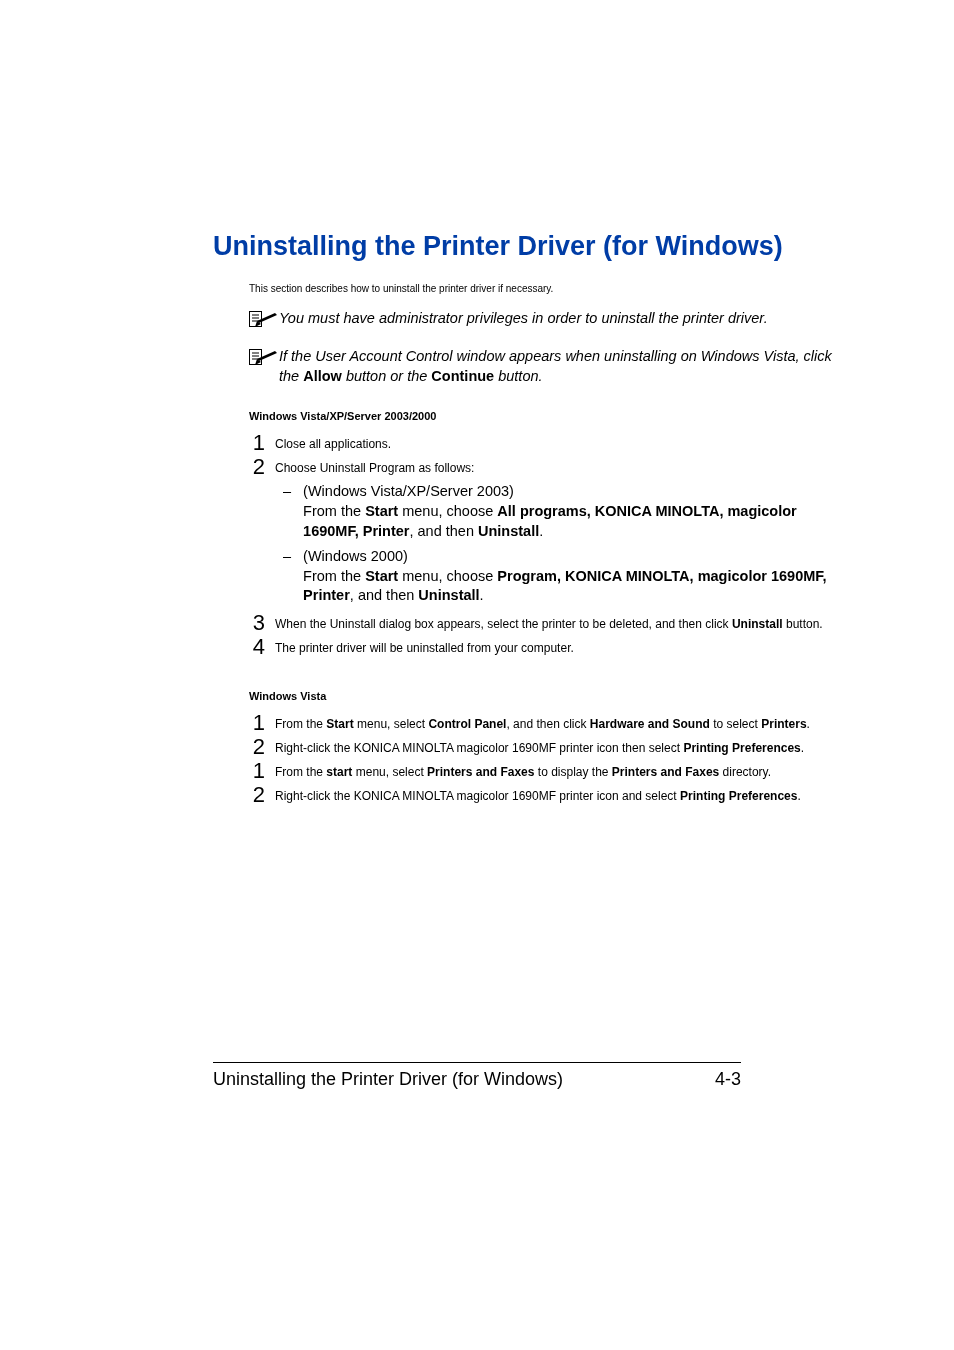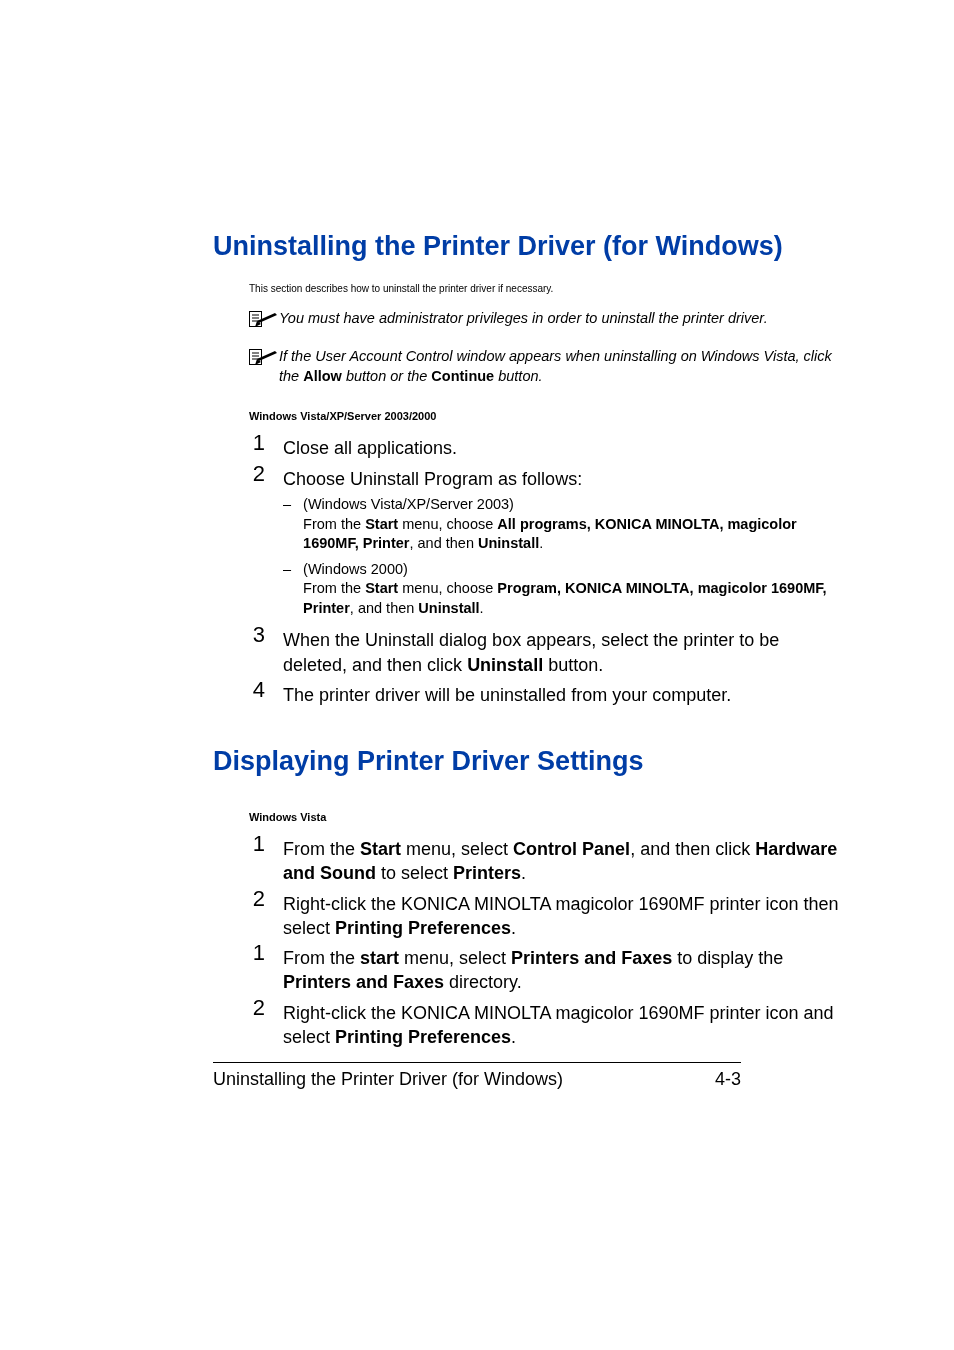--- a/index.html
+++ b/index.html
@@ -58,25 +58,24 @@
   }
   .step-num {
     font-size: 22px;
     line-height: 1;
     min-width: 16px;
     text-align: right;
     padding-top: 0;
     font-family: Arial, Helvetica, sans-serif;
   }
   .step-body {
-    font-size: 18px;
+    font-size: 12px;
     line-height: 1.35;
     flex: 1;
     padding-top: 4px;
-    margin-left: 8px;
   }
   .sub-item {
     display: flex;
     align-items: flex-start;
     margin: 4px 0 6px 70px;
     gap: 12px;
   }
   .sub-dash {
     font-size: 14.5px;
     line-height: 1.35;
@@ -176,21 +175,20 @@
     <div class="step-body">
       <span>When the Uninstall dialog box appears, select the printer to be deleted, and then click </span><span class="b">Uninstall</span><span> button.</span>
     </div>
   </div>
 
   <div class="step">
     <div class="step-num">4</div>
     <div class="step-body">The printer driver will be uninstalled from your computer.</div>
   </div>
 
-  <h1 class="h1" style="margin-top:38px;">Displaying Printer Driver Settings</h1>
 
   <div class="h3" style="margin-top:32px;">Windows Vista</div>
 
   <div class="step">
     <div class="step-num">1</div>
     <div class="step-body">
       <span>From the </span><span class="b">Start</span><span> menu, select </span><span class="b">Control Panel</span><span>, and then click </span><span class="b">Hardware and Sound</span><span> to select </span><span class="b">Printers</span><span>.</span>
     </div>
   </div>
 

